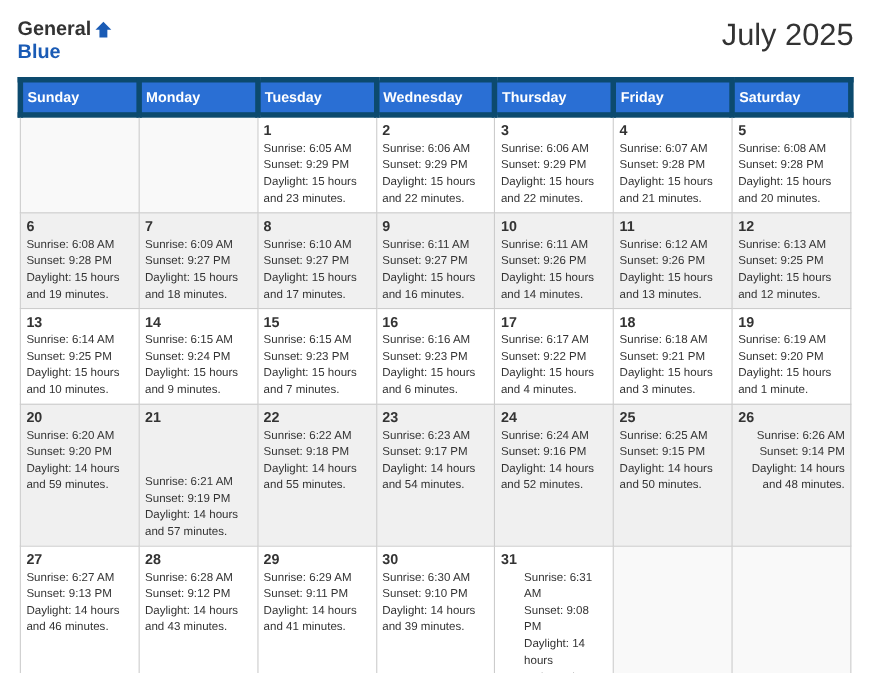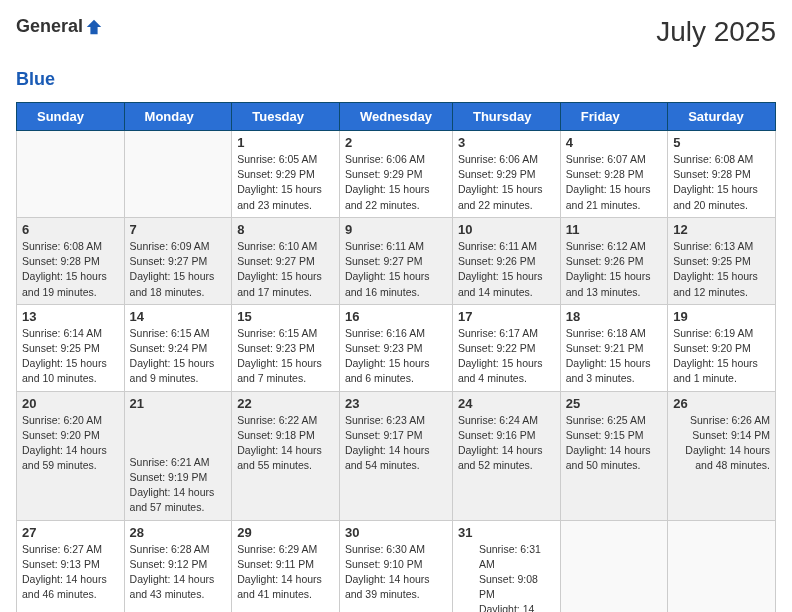--- a/index.html
+++ b/index.html
@@ -28,21 +28,20 @@
     }
     .logo-general {
       font-size: 18px;
       font-weight: bold;
       color: #333;
     }
     .logo-blue {
       font-size: 18px;
       font-weight: bold;
       color: #1a5bb5;
-      margin-top: 32px;
     }
     .logo-icon {
       width: 18px;
       height: 18px;
     }
     .title-section {
       text-align: right;
     }
     .month-title {
       font-size: 28px;
@@ -55,23 +54,23 @@
     }
     .calendar {
       width: 100%;
       border-collapse: collapse;
       border: 1px solid #ccc;
     }
     .calendar th {
       background-color: #2a6fd4;
       color: #fff;
       font-size: 13px;
-      padding: 6px 20px;
+      padding: 6px 4px;
       text-align: left;
-      border: 1px solid #0c4a6e;
+      border: 5px solid #0c4a6e;
     }
     .calendar td {
       border: 1px solid #ccc;
       vertical-align: top;
       padding: 4px 5px;
       width: 108px;
       min-height: 80px;
       font-size: 11px;
       color: #333;
       background: #fff;

